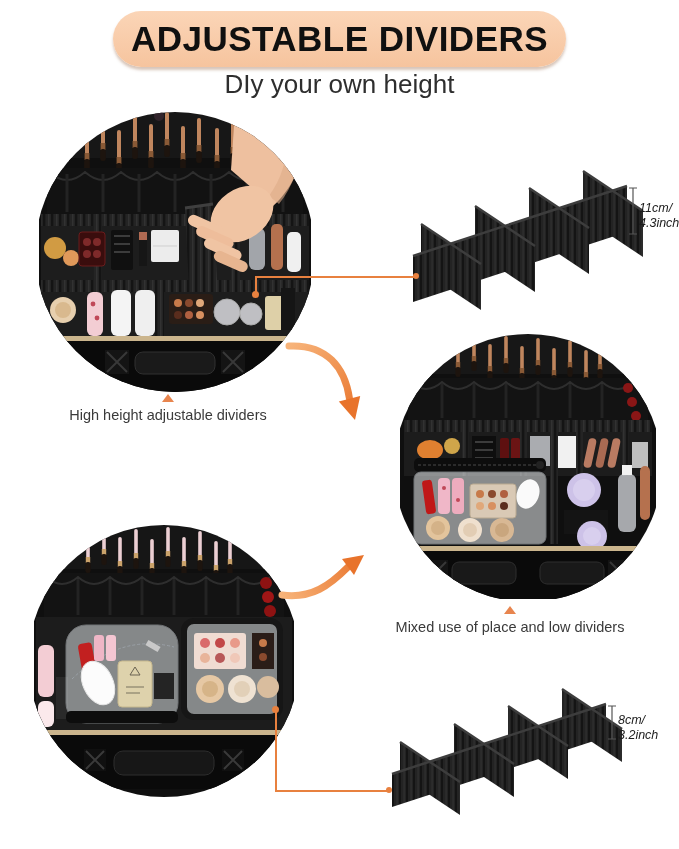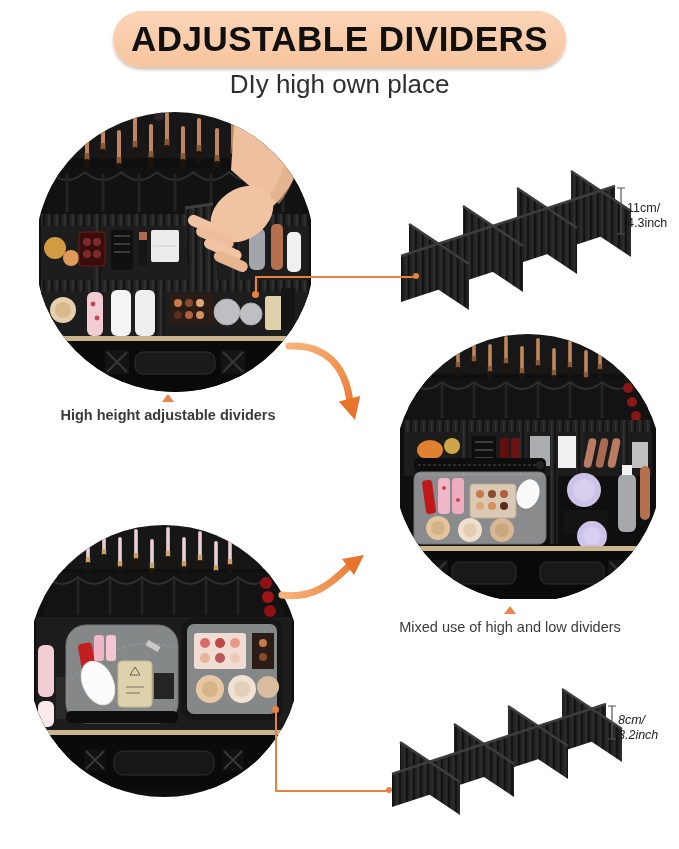--- a/index.html
+++ b/index.html
@@ -17,42 +17,42 @@
   .photo-circle{position:absolute;border-radius:50%;overflow:hidden;background:#fff;}
   .photo-circle svg{display:block;}
   #photo-high{left:35px;top:112px;width:280px;height:280px;}
   #photo-mixed{left:394px;top:334px;width:268px;height:268px;}
   #photo-low{left:28px;top:525px;width:272px;height:272px;}
   
   .caption{position:absolute;width:270px;text-align:center;}
   .caption .tri{width:0;height:0;margin:0 auto 5px auto;border-left:6px solid transparent;
                 border-right:6px solid transparent;border-bottom:8px solid #e8854e;}
   .caption .txt{font-size:14.5px;color:#3a3a3a;white-space:nowrap;}
-  #cap-high{left:33px;top:394px;font-weight:bold;}
+  #cap-high{left:33px;top:394px;}
   #cap-mixed{left:375px;top:606px;}
   #cap-low{left:36px;top:800px;}
   
   .diagram{position:absolute;}
-  #diagram-tall{left:387px;top:160px;width:280px;height:170px;}
+  #diagram-tall{left:399px;top:160px;width:280px;height:170px;font-style:italic;}
   #diagram-short{left:378px;top:678px;width:280px;height:160px;font-style:italic;}
   .measure-text{font-size:12.5px;fill:#1c1c1c;}
   
   .conn{position:absolute;background:#e8813f;}
   .dot{position:absolute;border-radius:50%;background:#e8813f;}
   .arrow{position:absolute;}
 </style>
 </head>
 <body>
 
 <div id="canvas">
 
   <div class="banner">
     <div class="banner-title">ADJUSTABLE DIVIDERS</div>
   </div>
-  <div class="subtitle">DIy high own place</div>
+  <div class="subtitle">DIy your own height</div>
 
   <div class="photo-circle" id="photo-high">
     <svg width="280" height="280" viewBox="0 0 280 280">
       <defs>
         <pattern id="p1r" width="8" height="8" patternUnits="userSpaceOnUse">
           <rect width="8" height="8" fill="#242424"></rect>
             <rect width="2.4" height="8" fill="#141414"></rect>
           <rect x="5" width="1.4" height="8" fill="#323232"></rect>
         </pattern>
         <g id="p1b">
@@ -336,21 +336,21 @@
       <path d="M196,226 l18,18 M214,226 l-18,18" stroke="#3a3a3a" stroke-width="2"></path>
     </svg>
   </div>
 
   <div class="caption" id="cap-high">
     <div class="tri"></div>
     <div class="txt">High height adjustable dividers</div>
   </div>
   <div class="caption" id="cap-mixed">
     <div class="tri"></div>
-    <div class="txt">Mixed use of high and low dividers</div>
+    <div class="txt">Mixed use of place and low dividers</div>
   </div>
 
   <div class="diagram" id="diagram-tall">
     <svg width="280" height="170" viewBox="0 0 280 170">
       <defs>
         <pattern id="rbT" width="7" height="7" patternUnits="userSpaceOnUse">
           <rect width="7" height="7" fill="#232323"></rect>
             <rect width="2" height="7" fill="#141414"></rect>
           <rect x="4.5" width="1.2" height="7" fill="#303030"></rect>
         </pattern>

